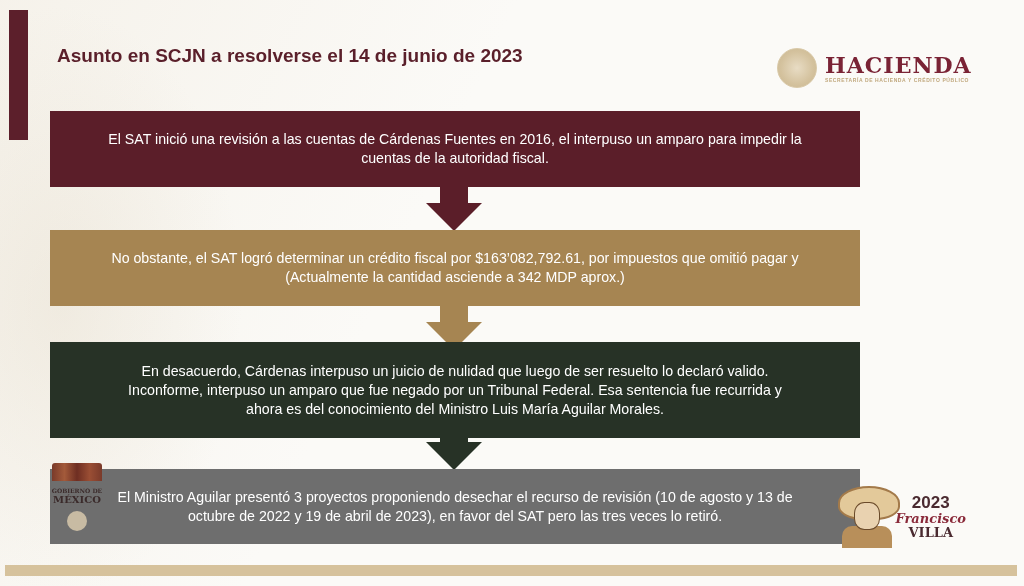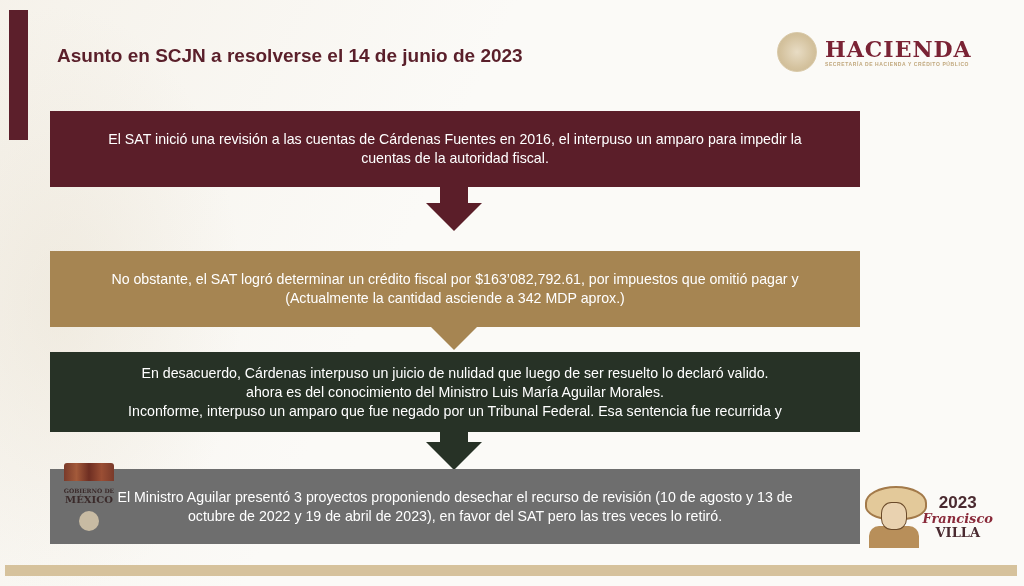--- a/index.html
+++ b/index.html
@@ -17,21 +17,21 @@
   .side-bar {
     position: absolute; left: 9px; top: 10px; width: 19px; height: 130px;
     background: #5c1f2b;
   }
   .title {
     position: absolute; left: 57px; top: 40px; width: 680px;
     font-size: 19px; font-weight: bold; line-height: 32px; color: #5a1f2a;
     margin: 0;
   }
   .hacienda {
-    position: absolute; left: 777px; top: 32px; display: flex; align-items: center;
+    position: absolute; left: 777px; top: 48px; display: flex; align-items: center;
   }
   .seal {
     width: 38px; height: 38px; border-radius: 50%;
     background: radial-gradient(circle, #e8dcc4 0%, #d4c29e 60%, #c8b58e 100%);
     border: 1px solid #d9c9a8; margin-right: 8px;
   }
   .hac-text { display: flex; flex-direction: column; }
   .hac-name {
     font-family: "DejaVu Serif", "Liberation Serif", serif; font-weight: bold;
     font-size: 22px; color: #7a2335; letter-spacing: 1px; line-height: 24px;
@@ -40,43 +40,43 @@
     font-size: 5px; color: #c0a77c; letter-spacing: 0.6px; font-weight: bold;
   }
   .box {
     position: absolute; left: 50px; width: 810px;
     display: flex; align-items: center; justify-content: center; text-align: center;
     color: #ffffff; font-size: 14.2px; line-height: 19px;
     box-sizing: border-box; padding: 0 25px;
   }
   .box span { display: block; }
   .box1 { top: 111px; height: 76px; background: #5b1e29; }
-  .box2 { top: 230px; height: 76px; background: #a68552; margin-top: 21px; }
-  .box3 { top: 352px; height: 80px; background: #273226; }
+  .box2 { top: 230px; height: 76px; background: #a68552; }
+  .box3 { top: 342px; height: 96px; background: #273226; }
   .box4 { top: 469px; height: 75px; background: #6e6e6e; }
   .arrow { position: absolute; left: 426px; width: 56px; height: 44px; }
   .arrow .stem { position: absolute; left: 14px; top: 0; width: 28px; height: 16px; }
   .arrow .head {
     position: absolute; left: 0; top: 16px; width: 0; height: 0;
     border-left: 28px solid transparent; border-right: 28px solid transparent;
     border-top: 28px solid;
   }
   .a1 { top: 187px; } .a1 .stem { background: #5b1e29; } .a1 .head { border-top-color: #5b1e29; }
   .a2 { top: 306px; } .a2 .stem { background: #a68552; } .a2 .head { border-top-color: #a68552; }
   .a3 { top: 426px; } .a3 .stem { background: #273226; } .a3 .head { border-top-color: #273226; }
   .gob-logo {
     position: absolute; left: 48px; top: 463px; width: 58px; height: 74px;
-    display: flex; flex-direction: column; align-items: center; z-index: 3; margin-left: 12px;
+    display: flex; flex-direction: column; align-items: center; z-index: 3;
   }
   .gob-people { width: 50px; height: 18px; background: linear-gradient(90deg,#7a3a2a,#a35a3a,#6e2e22,#9a4e34,#7a3a2a); border-radius: 3px 3px 0 0; }
   .gob-text1 { font-family: "DejaVu Serif", serif; font-size: 6px; color: #3a2a2a; margin-top: 6px; line-height: 7px; font-weight: bold; }
   .gob-text2 { font-family: "DejaVu Serif", serif; font-size: 10px; color: #3a2a2a; line-height: 11px; font-weight: bold; }
   .gob-seal { width: 20px; height: 20px; border-radius: 50%; background: #c8bba3; margin-top: 6px; }
   .villa {
-    position: absolute; left: 863px; top: 478px; width: 130px; height: 78px; display: flex; align-items: center;
+    position: absolute; left: 836px; top: 478px; width: 130px; height: 78px; display: flex; align-items: center;
   }
   .villa-portrait {
     width: 62px; height: 66px; position: relative;
   }
   .villa-hat {
     position: absolute; left: 2px; top: 2px; width: 58px; height: 30px; border-radius: 50% 50% 40% 40%;
     background: #e3c99a; border: 2px solid #a37a4a;
   }
   .villa-face {
     position: absolute; left: 18px; top: 18px; width: 24px; height: 26px; border-radius: 40%;
@@ -128,22 +128,22 @@
   </div>
 </div>
 <div class="arrow a2">
     <div class="stem"></div>
     <div class="head"></div>
   </div>
 
 <div class="box box3">
   <div>
     <span>En desacuerdo, Cárdenas interpuso un juicio de nulidad que luego de ser resuelto lo declaró valido.</span>
+    <span>Inconforme,  interpuso un amparo que fue negado por un Tribunal Federal. Esa sentencia fue recurrida  y</span>
     <span>ahora es del conocimiento del Ministro Luis María Aguilar Morales.</span>
-    <span>Inconforme,  interpuso un amparo que fue negado por un Tribunal Federal. Esa sentencia fue recurrida  y</span>
   </div>
 </div>
 <div class="arrow a3">
     <div class="stem"></div>
     <div class="head"></div>
   </div>
 
 <div class="box box4">
   <div>
     <span>El Ministro Aguilar presentó 3 proyectos  proponiendo desechar el recurso de revisión (10 de agosto y 13 de</span>

